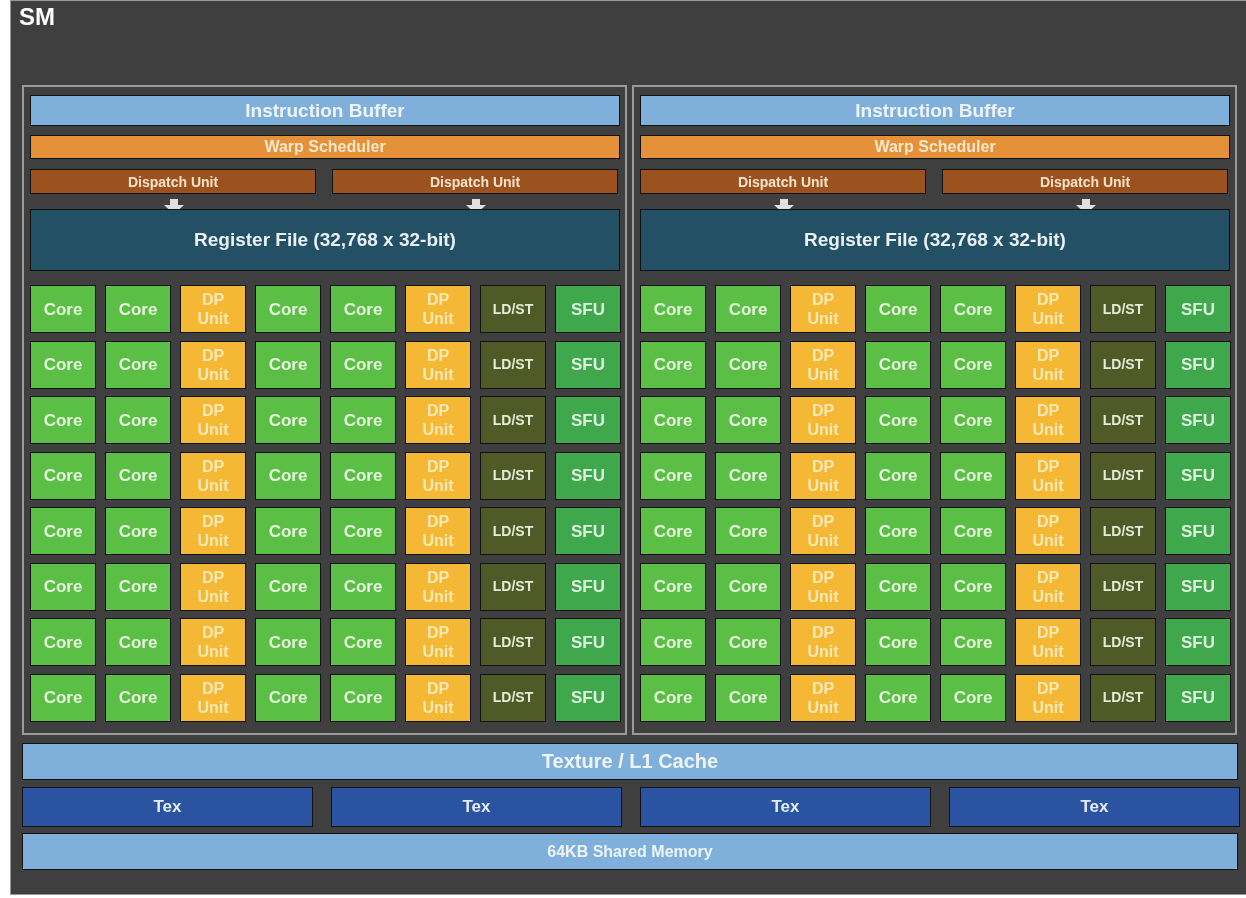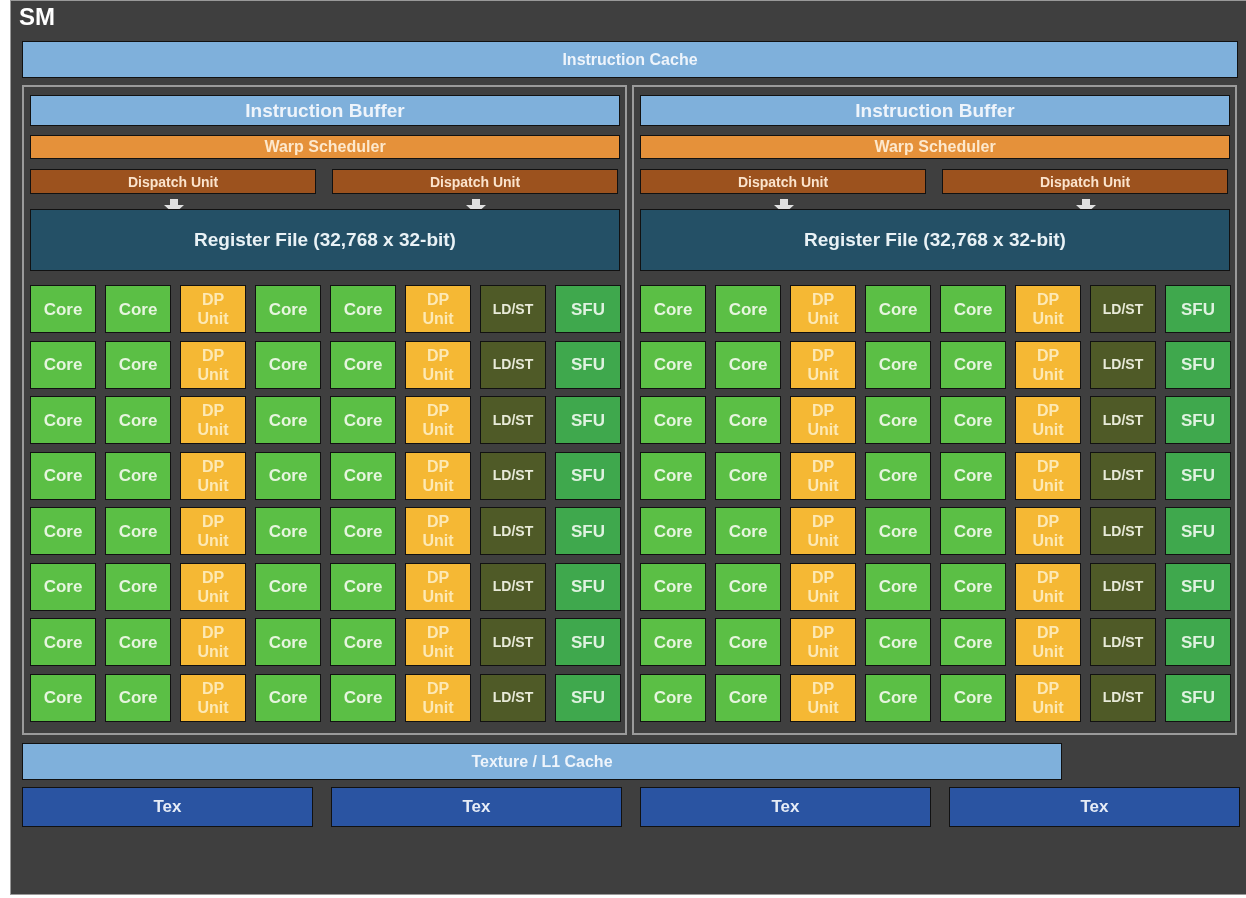--- a/index.html
+++ b/index.html
@@ -19,21 +19,20 @@
 .core{background:#5bbf45;color:#e6f5de;font-size:17px;}
 .dp{background:#f5b834;color:#fde9b5;font-size:16px;}
 .ldst{background:#4f5a27;color:#e8ead8;font-size:14px;}
 .sfu{background:#3fa84d;color:#dff2e0;font-size:17px;}
 </style>
 </head>
 <body>
 
 <div id="sm">
   <div class="title">SM</div>
-  <div class="bar lb" style="left:11px;top:40px;width:1216px;height:37px;font-size:16px;">Instruction Cache</div>
   <div id="halves">
       <div class="half" style="left: 11px; top: 84px; width: 605px; height: 650px;">
         <div class="bar lb" style="left: 6px; top: 8px; width: 590px; height: 31px; font-size: 19px;">Instruction Buffer</div>
         <div class="bar org" style="left: 6px; top: 48px; width: 590px; height: 24px; font-size: 16px;">Warp Scheduler</div>
         <div class="bar brn" style="left: 6px; top: 82px; width: 286px; height: 25px;">Dispatch Unit</div>
         <div class="bar brn" style="left: 308px; top: 82px; width: 286px; height: 25px;">Dispatch Unit</div>
         <div class="arrow" style="left: 140px; top: 118px;"></div>
         <div class="arrow" style="left: 442px; top: 118px;"></div>
         <div class="bar reg" style="left: 6px; top: 122px; width: 590px; height: 62px;">Register File (32,768 x 32-bit)</div>
         <div class="cell core" style="left: 6px; top: 198px;">Core</div>
@@ -168,20 +167,21 @@
         <div class="cell core" style="left: 6px; top: 586.5px;">Core</div>
         <div class="cell core" style="left: 81px; top: 586.5px;">Core</div>
         <div class="cell dp" style="left: 156px; top: 586.5px;">DP<br>Unit</div>
         <div class="cell core" style="left: 231px; top: 586.5px;">Core</div>
         <div class="cell core" style="left: 306px; top: 586.5px;">Core</div>
         <div class="cell dp" style="left: 381px; top: 586.5px;">DP<br>Unit</div>
         <div class="cell ldst" style="left: 456px; top: 586.5px;">LD/ST</div>
         <div class="cell sfu" style="left: 531px; top: 586.5px;">SFU</div>
       </div>
     </div>
-  <div class="bar lb" style="left:11px;top:742px;width:1040px;height:37px;font-size:16px;">Texture / L1 Cache</div>
+  <div class="bar lb" style="left:11px;top:742px;width:1216px;height:37px;font-size:20px;">Texture / L1 Cache</div>
   <div id="texrow">
       <div class="bar tex" style="left: 11px; top: 786px; width: 291px; height: 40px;">Tex</div>
       <div class="bar tex" style="left: 320px; top: 786px; width: 291px; height: 40px;">Tex</div>
       <div class="bar tex" style="left: 629px; top: 786px; width: 291px; height: 40px;">Tex</div>
       <div class="bar tex" style="left: 938px; top: 786px; width: 291px; height: 40px;">Tex</div>
     </div>
+  <div class="bar lb" style="left:11px;top:832px;width:1216px;height:37px;font-size:16px;">64KB Shared Memory</div>
 </div>
 
 </body></html>

